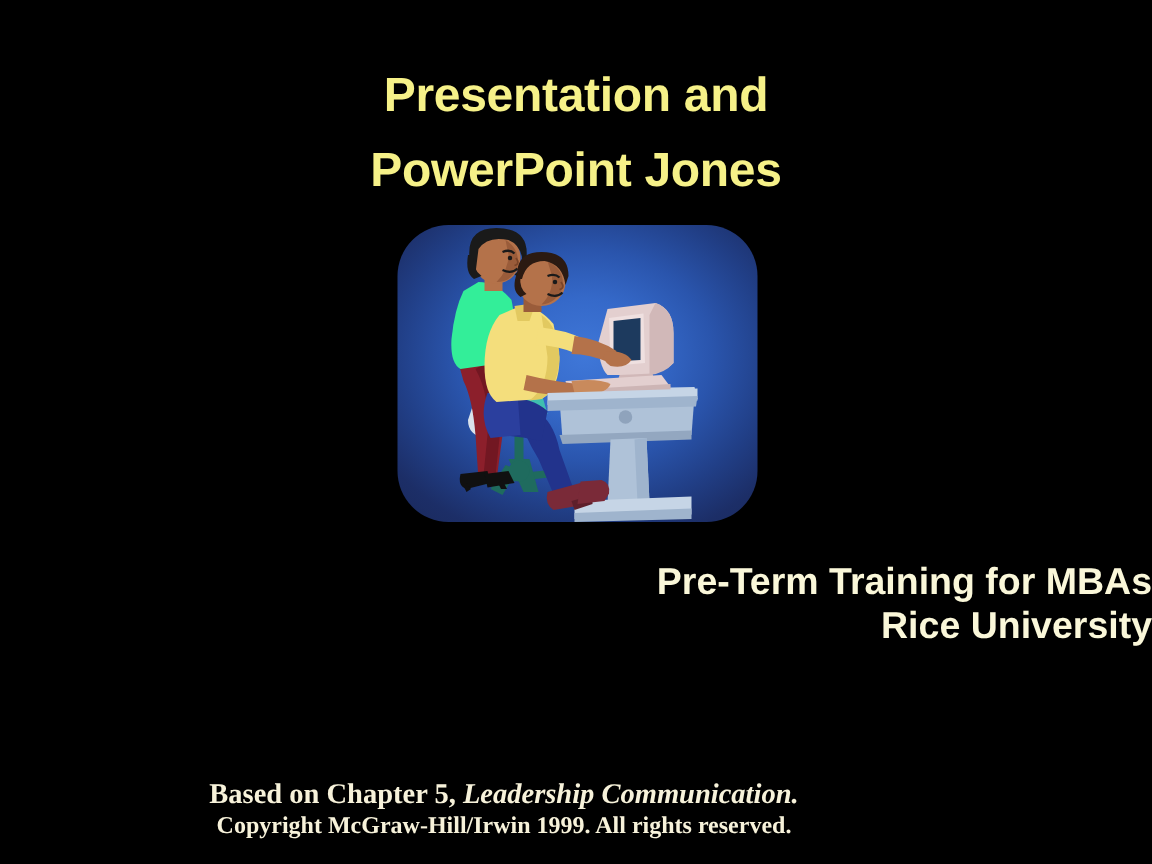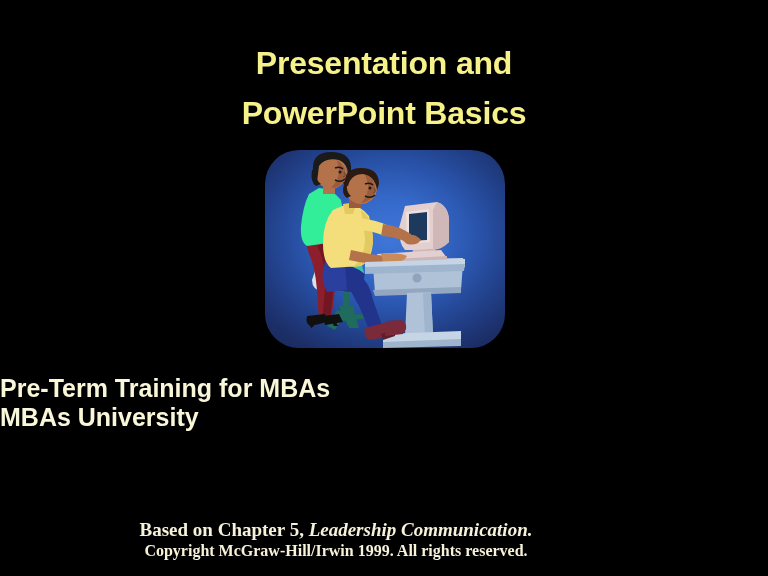--- a/index.html
+++ b/index.html
@@ -60,21 +60,21 @@
     overflow: hidden;
   }
   #clipart svg { display: block; width: 240px; height: 198px; }
 
   
   #subtitle-block {
     position: absolute;
     left: 0;
     top: 374px;
     width: 768px;
-    text-align: left;
+    text-align: right;
   }
   .subtitle-line {
     display: block;
     color: #FAF7D9;
     font-family: "Liberation Sans", sans-serif;
     font-weight: bold;
     font-size: 25px;
     line-height: 29px;
     white-space: nowrap;
   }
@@ -109,21 +109,21 @@
     white-space: nowrap;
   }
 </style>
 </head>
 <body>
 
 <div id="slide">
 
   <div id="title-block">
     <span class="title-line">Presentation and</span>
-    <span class="title-line">PowerPoint Basics</span>
+    <span class="title-line">PowerPoint Jones</span>
   </div>
 
   <div id="clipart">
     <svg viewBox="0 0 240 198" xmlns="http://www.w3.org/2000/svg">
 
       <g>
 
         <path d="M52 116 L96 112 L100 126 L60 132 Z" fill="#3FBFAF"></path>
 
         <path d="M48 74 L60 72 L63 116 L51 118 Z" fill="#3FBFAF"></path>
@@ -255,21 +255,21 @@
 
       <g>
         <path d="M100 112 L200 109 L200 117 L100 120 Z" fill="#C6D5E6"></path>
         <path d="M100 117 L200 114 L199 121 L100 124 Z" fill="#9FB4CD"></path>
       </g>
     </svg>
   </div>
 
   <div id="subtitle-block">
     <span class="subtitle-line">Pre-Term Training for MBAs</span>
-    <span class="subtitle-line">MBAs University</span>
+    <span class="subtitle-line">Rice University</span>
   </div>
 
   <div id="footer-block">
     <span class="footer-line-1"><span>Based on Chapter 5, </span><span class="work-title">Leadership Communication.</span></span>
     <span class="footer-line-2">Copyright McGraw-Hill/Irwin 1999.  All rights reserved.</span>
   </div>
 
 </div>
 
 </body></html>

